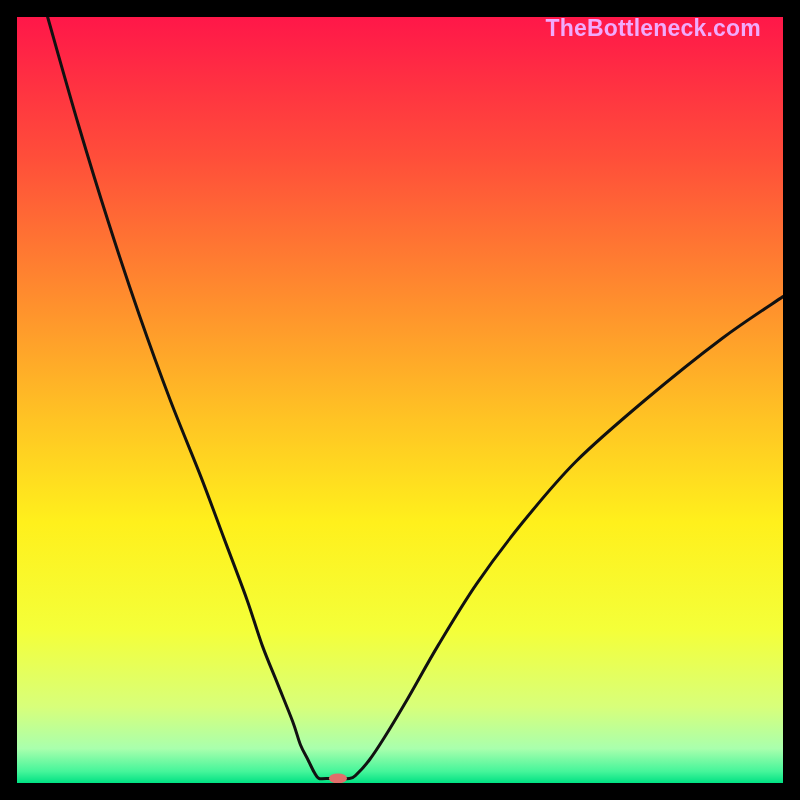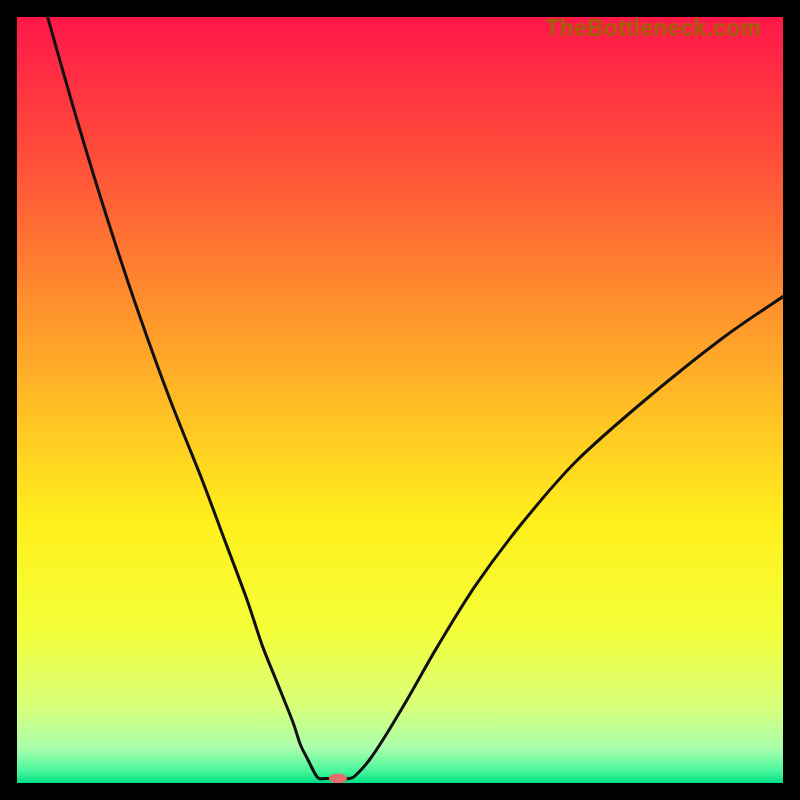--- a/index.html
+++ b/index.html
@@ -18,21 +18,21 @@
     height: 766px;
     background: #000;
   }
   .watermark {
     position: absolute;
     top: -2px;
     right: 22px;
     font-family: Arial, Helvetica, sans-serif;
     font-size: 23px;
     font-weight: 600;
-    color: #a16207;
+    color: #f0abfc;
     letter-spacing: 0.2px;
   }
   svg {
     display: block;
   }
 </style>
 </head>
 <body>
 
 <div class="frame">

